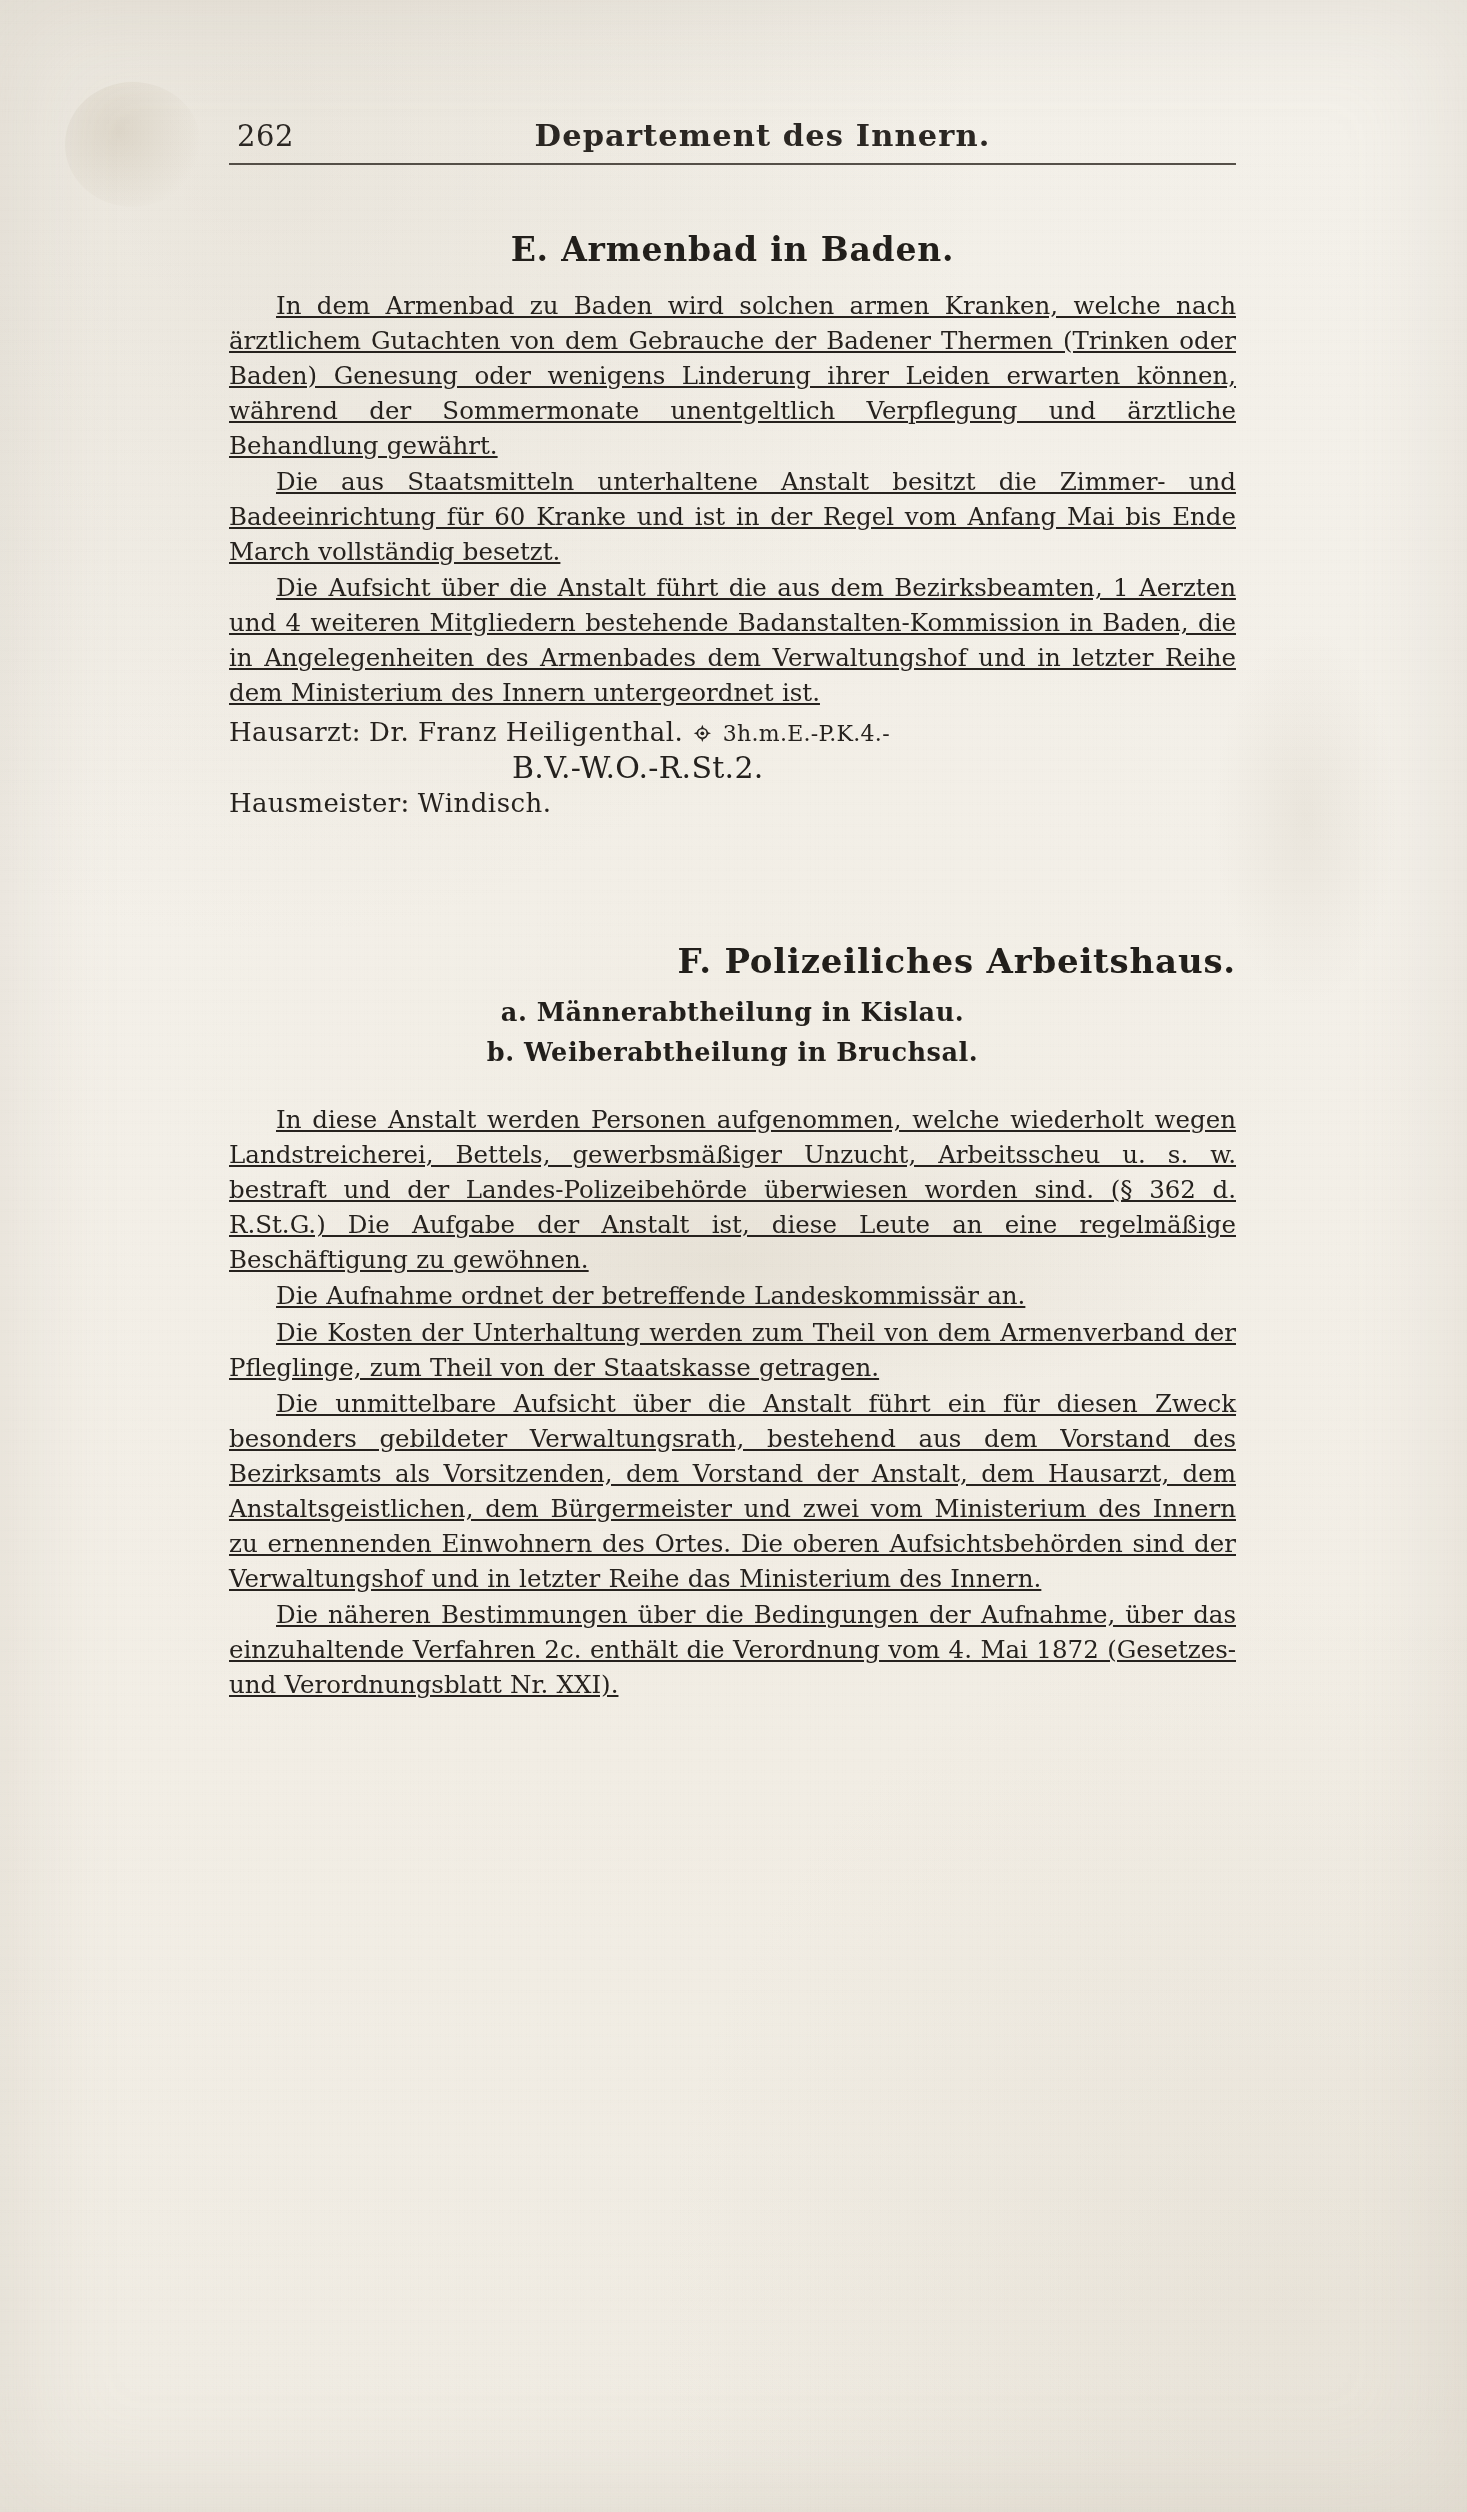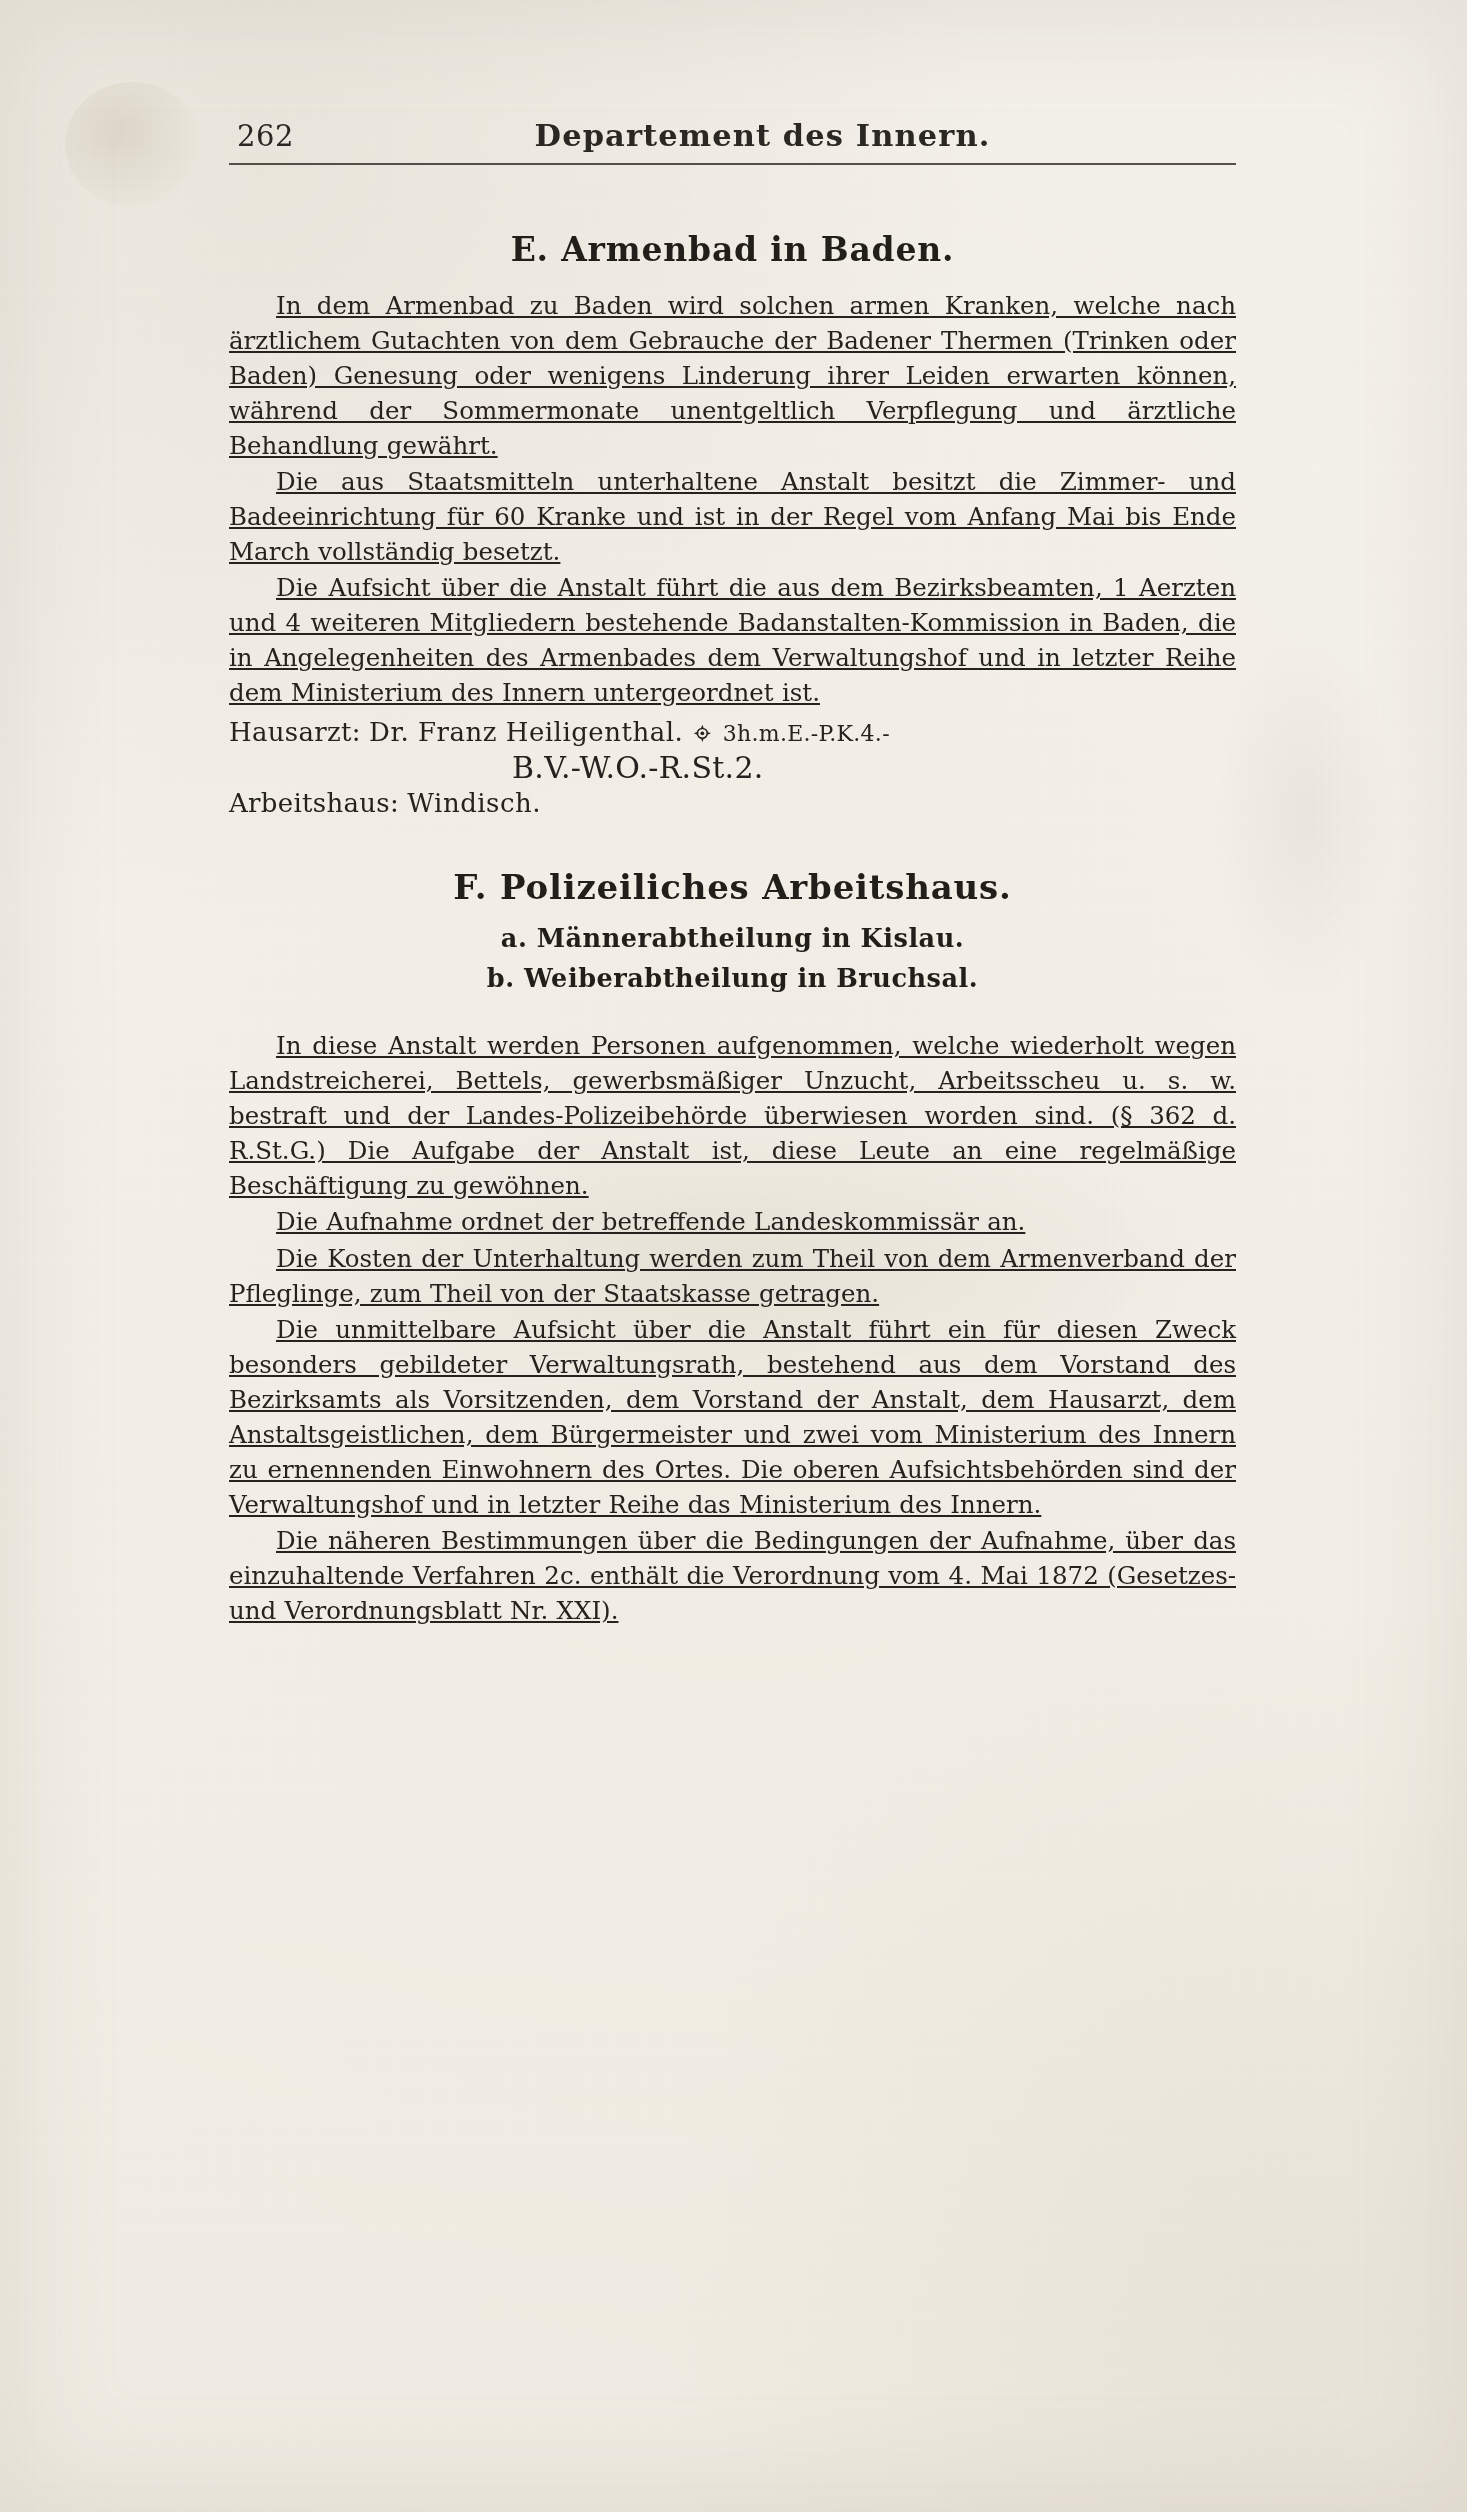--- a/index.html
+++ b/index.html
@@ -117,23 +117,24 @@
 
   .sec-title {
     text-align: center;
     font-size: 33px;
     font-weight: 700;
     letter-spacing: 0.8px;
     margin: 34px 0 18.5px 0;
     color: #221f1b;
   }
   .sec-title.f-title {
-    margin-top: 45px;
+    margin-top: 119px;
     margin-bottom: 16.3px;
     font-size: 34px;
+    text-align: right;
   }
   .sub-title {
     text-align: center;
     font-size: 25.6px;
     font-weight: 700;
     letter-spacing: 0.5px;
     margin: 9.8px 0 3.3px 0;
     color: #221f1b;
   }
   p.body {
@@ -223,21 +224,21 @@
             <path d="M19 3 L22 11 L19 9 L16 11 Z" fill="#26221e"></path>
             <path d="M19 35 L22 27 L19 29 L16 27 Z" fill="#26221e"></path>
             <path d="M3 19 L11 22 L9 19 L11 16 Z" fill="#26221e"></path>
             <path d="M35 19 L27 22 L29 19 L27 16 Z" fill="#26221e"></path>
           </svg>
         </span>
         <span class="orders">3h.m.E.-P.K.4.-</span>
       </div>
       <span class="orders-line2">B.V.-W.O.-R.St.2.</span>
       <div class="staff-line">
-        <span class="role">Arbeitshaus:</span>
+        <span class="role">Hausmeister:</span>
         <span class="person">Windisch.</span>
       </div>
     </div>
 
     <div class="sec-title f-title">F. Polizeiliches Arbeitshaus.</div>
     <div class="sub-title">a. Männerabtheilung in Kislau.</div>
     <div class="sub-title">b. Weiberabtheilung in Bruchsal.</div>
 
     <div class="gap-after-sub"></div>
 

